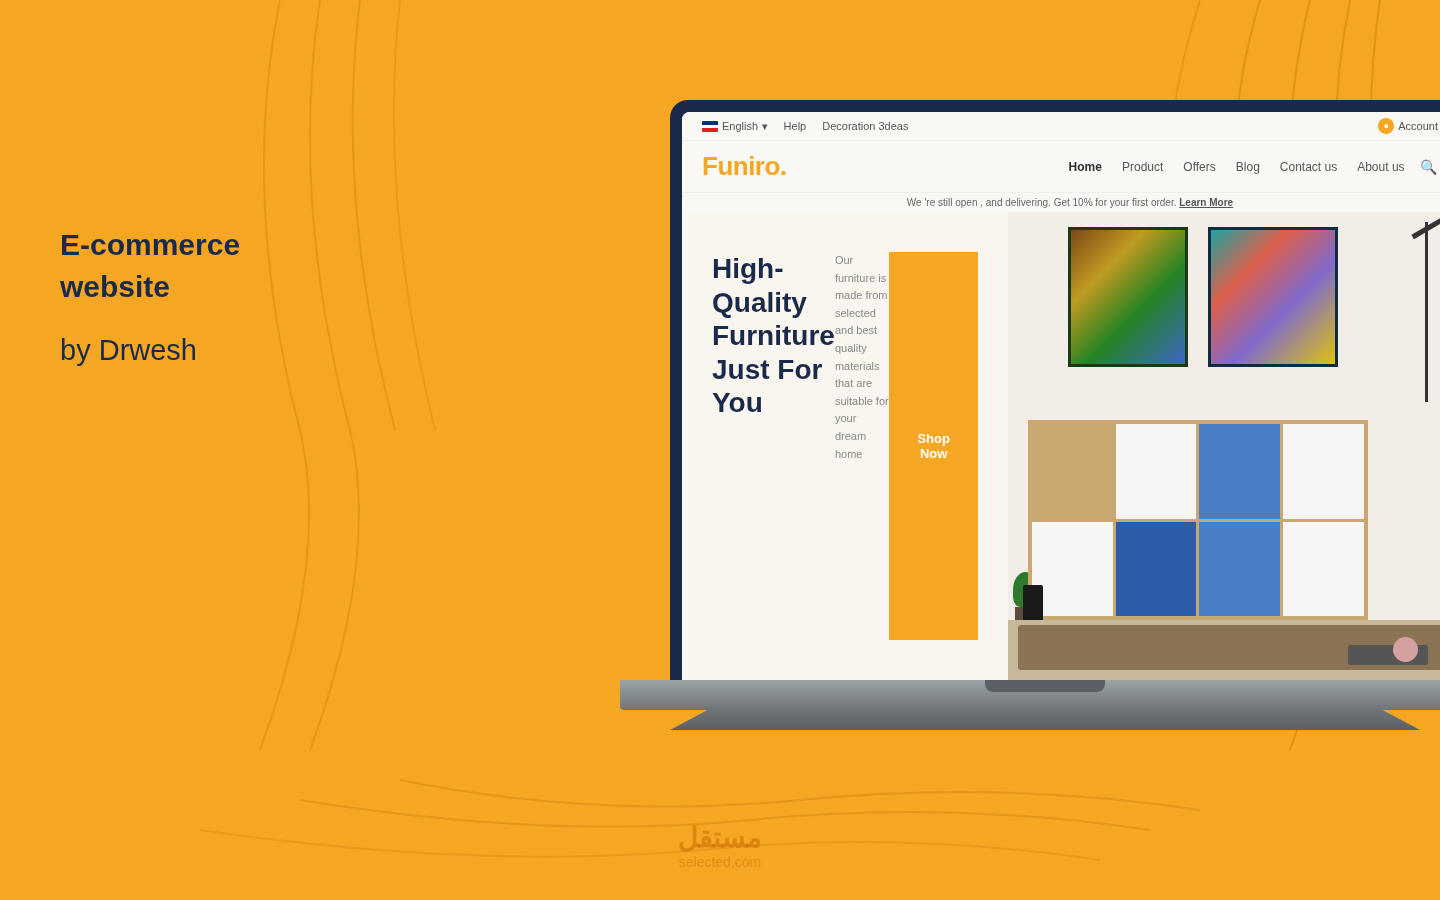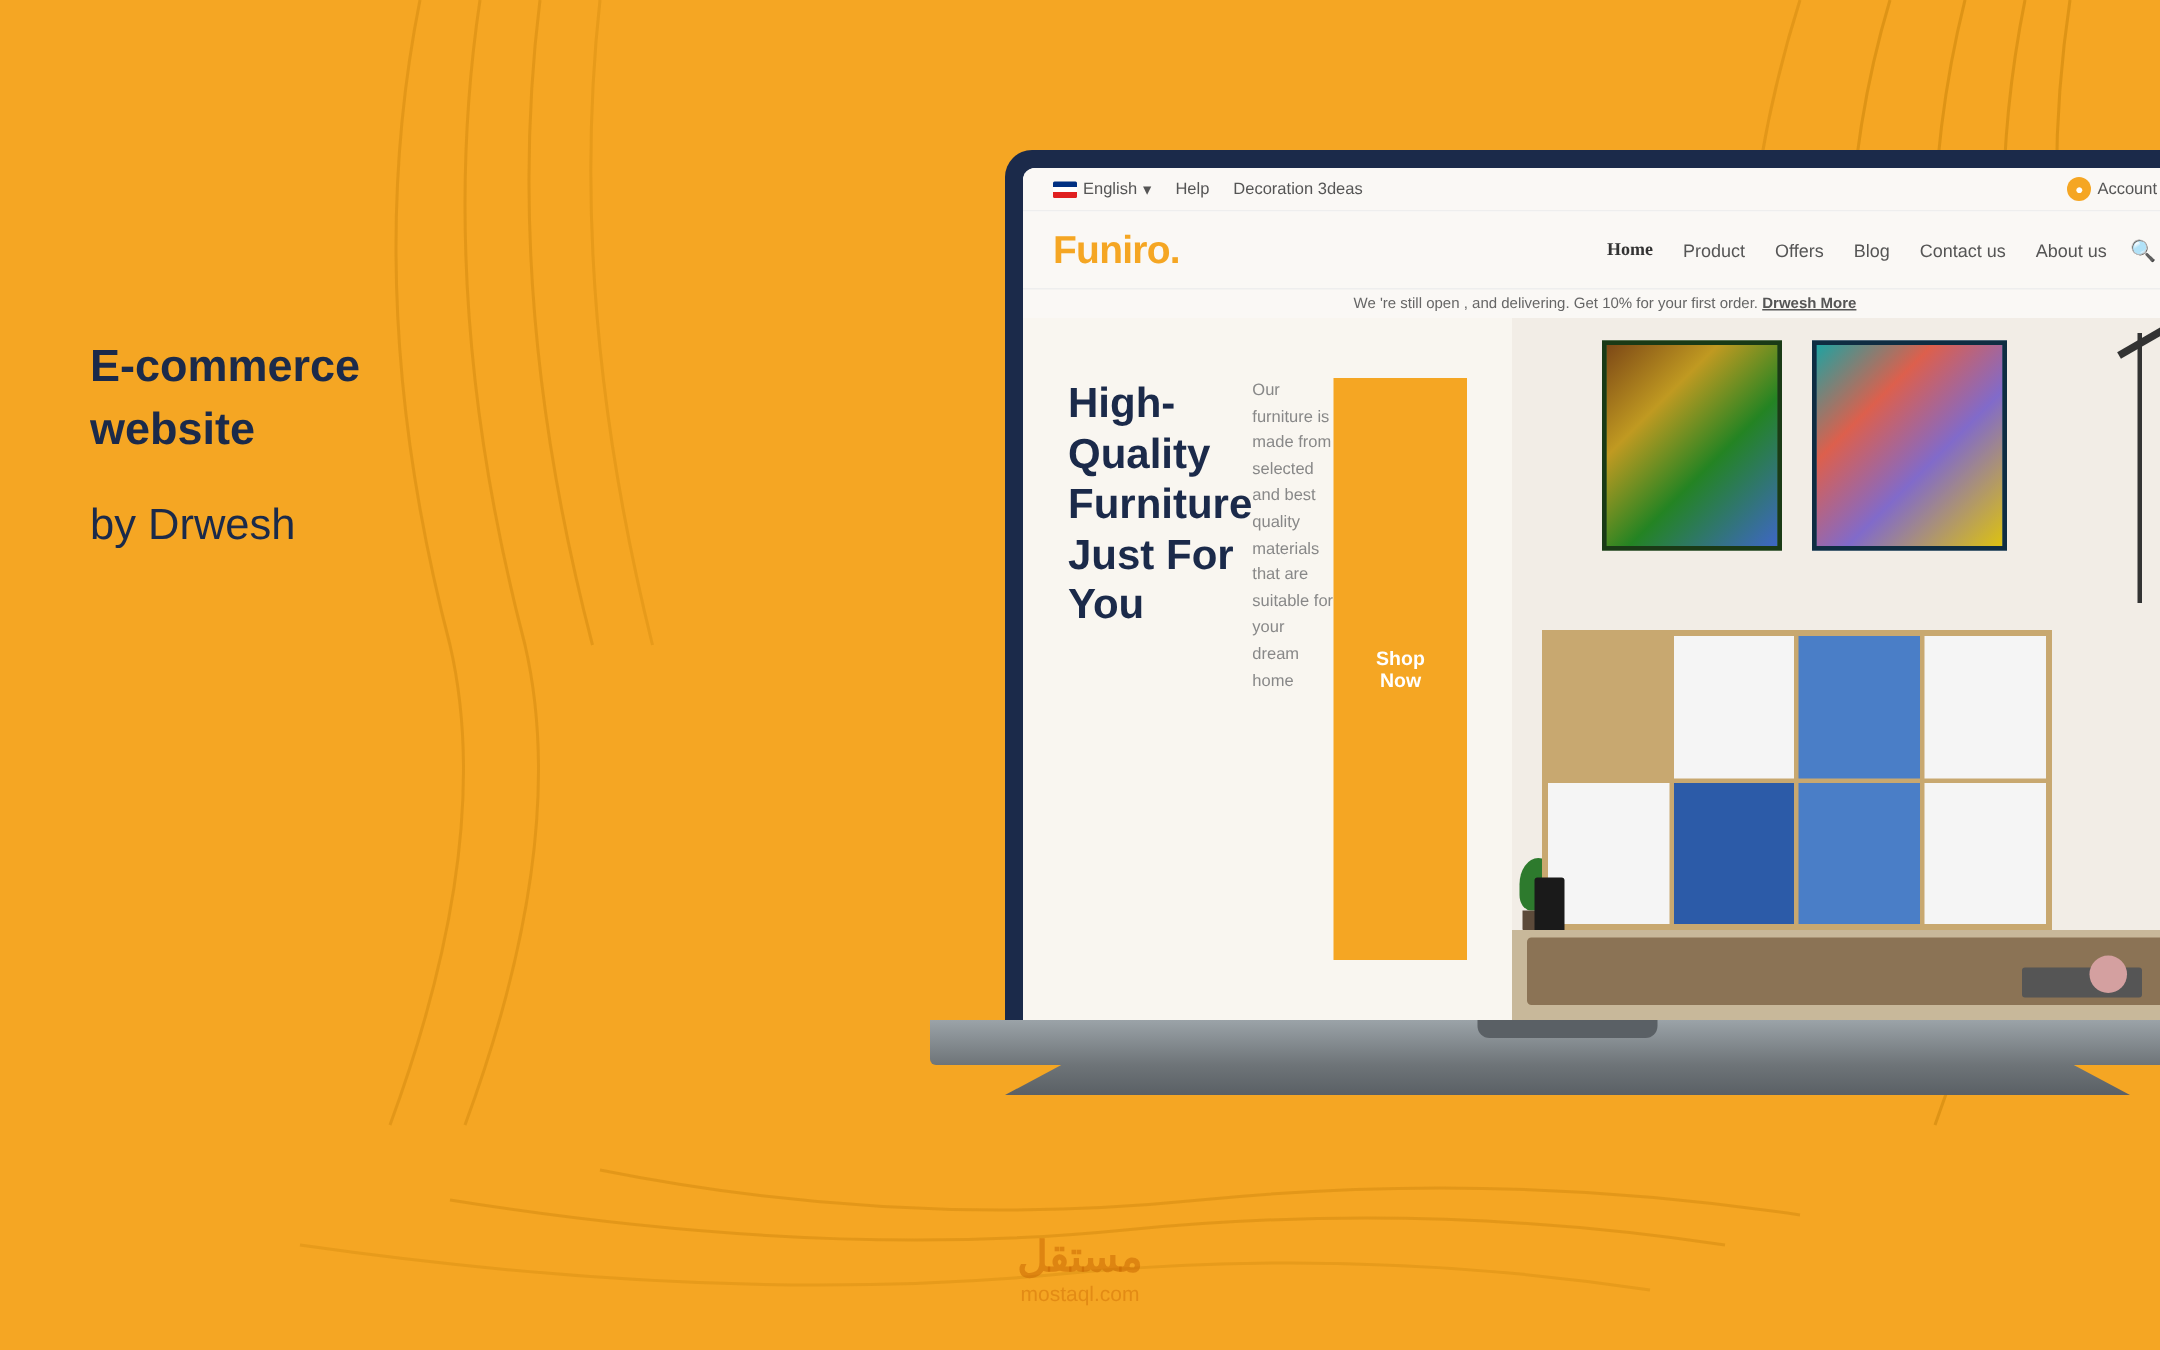--- a/index.html
+++ b/index.html
@@ -199,21 +199,20 @@
     .nav-link {
       font-size: 12px;
       color: #555;
       text-decoration: none;
       cursor: pointer;
     }
 
     .nav-link.active {
       color: #333;
       font-weight: 600;
-      font-family: Liberation Serif, serif;
     }
 
     .search-icon-nav {
       font-size: 14px;
       color: #555;
       cursor: pointer;
     }
 
     
     .announcement-bar {
@@ -556,21 +555,21 @@
             <a class="nav-link">Offers</a>
             <a class="nav-link">Blog</a>
             <a class="nav-link">Contact us</a>
             <a class="nav-link">About us</a>
           </nav>
           <span class="search-icon-nav">🔍</span>
         </div>
 
         <div class="announcement-bar">
           <span>We 're still open , and delivering. Get 10% for your first order.</span>
-          <a>Drwesh More</a>
+          <a>Learn More</a>
         </div>
 
         <div class="hero">
 
           <div class="hero-left">
             <h1 class="hero-title">
               <span>High-Quality</span><br>
               <span>Furniture</span><br>
               <span>Just For You</span>
             </h1>
@@ -624,14 +623,14 @@
   </div>
 
   <div class="laptop-base">
     <div class="laptop-base-notch"></div>
   </div>
   <div class="laptop-stand"></div>
 </div>
 
 <div class="bottom-watermark">
   <div class="watermark-logo">مستقل</div>
-  <div class="watermark-url">mostaql.com</div>
+  <div class="watermark-url">selected.com</div>
 </div>
 
 </body></html>

